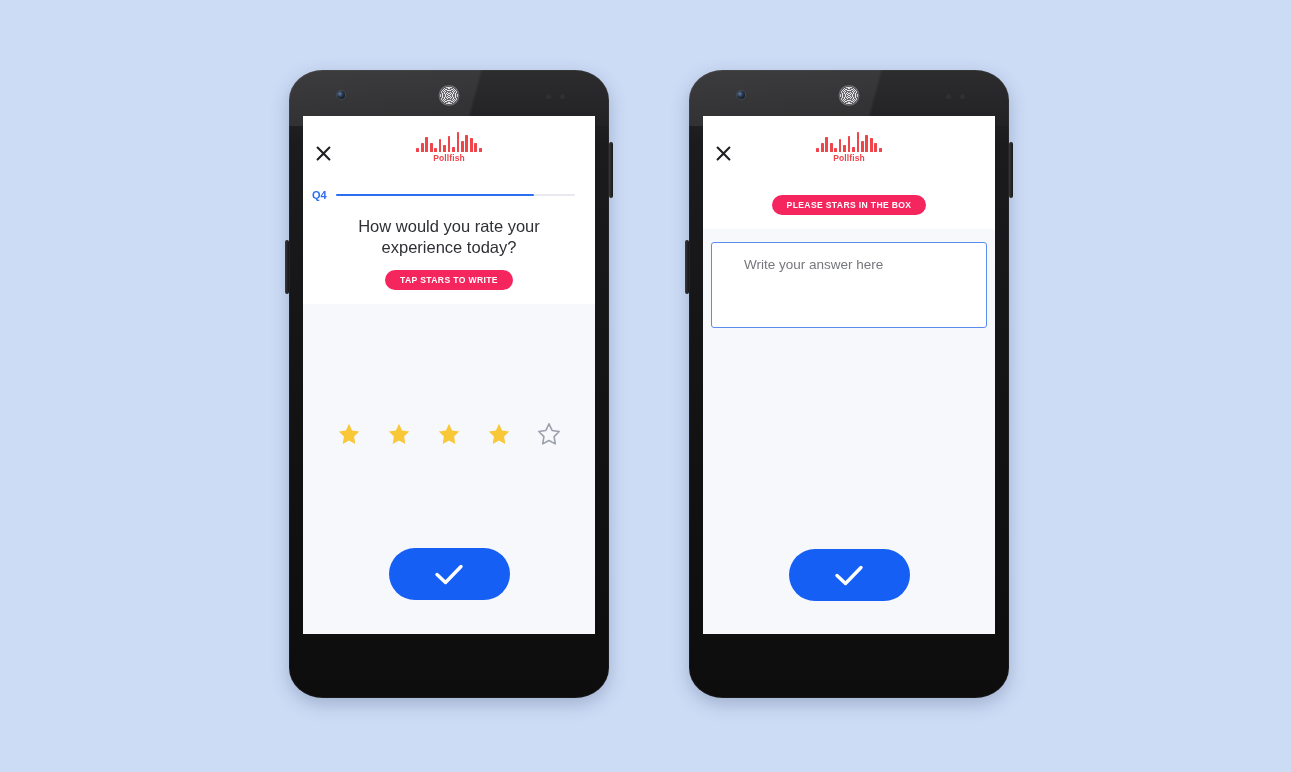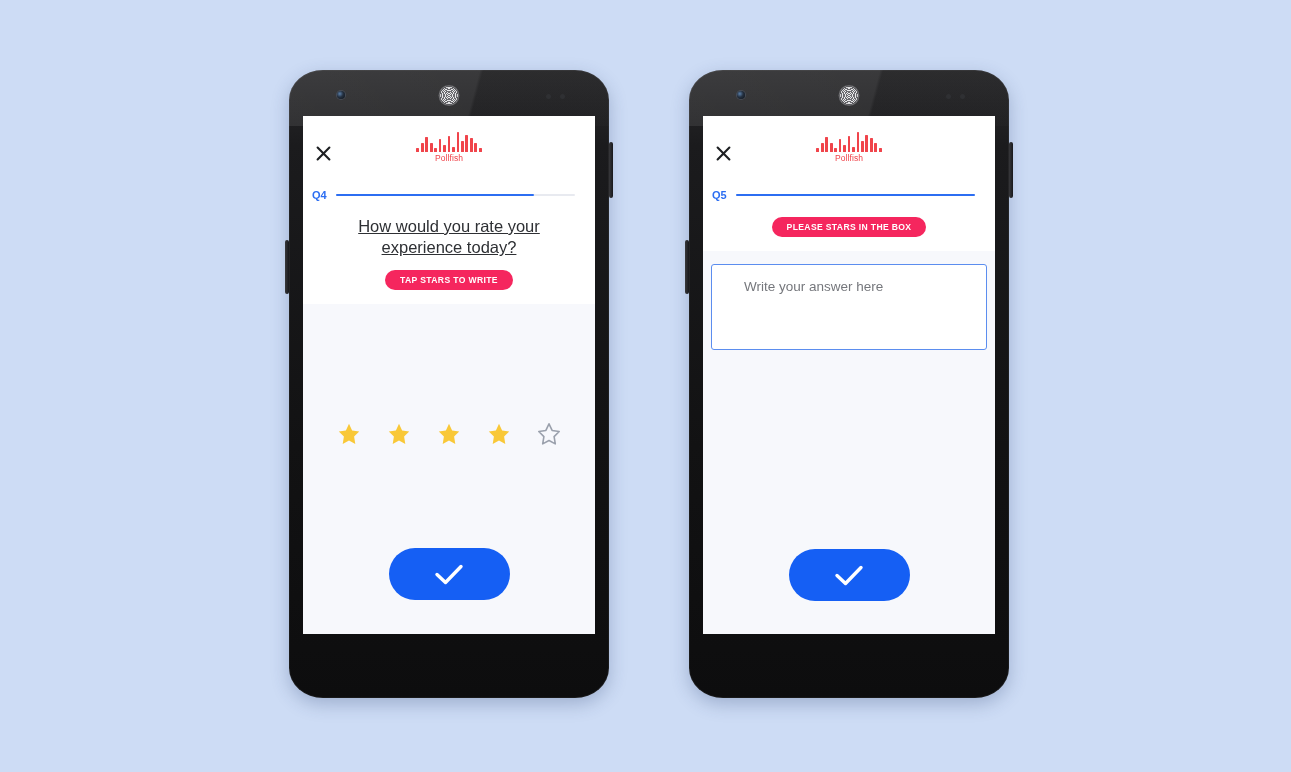--- a/index.html
+++ b/index.html
@@ -140,21 +140,21 @@
   }
   .brand-mark i {
     display: block;
     width: 2.9px;
     background: #f0444b;
     border-radius: 0.6px;
   }
   .brand-name {
     margin-top: 1px;
     font-size: 8.5px;
-    font-weight: normal;
+    font-weight: bold;
     color: #f0444b;
     letter-spacing: 0.1px;
   }
 
   
   .progress-row {
     position: relative;
     background: #ffffff;
     height: 22px;
     flex: 0 0 auto;
@@ -190,21 +190,20 @@
     padding: 10px 14px 14px;
     text-align: center;
     flex: 0 0 auto;
   }
   .question-text {
     font-size: 16.5px;
     line-height: 1.28;
     color: #2e3034;
     margin: 0 0 11px 0;
     font-weight: normal;
-    text-decoration: underline;
   }
   .hint-badge {
     display: inline-block;
     background: #f5265e;
     color: #ffffff;
     font-size: 8.6px;
     font-weight: bold;
     letter-spacing: 0.35px;
     padding: 5.5px 15px 5px;
     border-radius: 12px;
@@ -399,26 +398,20 @@
               <i style="height:11px"></i>
               <i style="height:17px"></i>
             <i style="height:14px"></i>
               <i style="height:9px"></i>
               <i style="height:4px"></i>
           </div>
           <div class="brand-name">Pollfish</div>
         </div>
       </div>
 
-      <div class="progress-row">
-        <span class="q-label">Q5</span>
-        <div class="progress-track">
-          <div class="progress-fill" id="p2-fill" style="width: 100%;"></div>
-        </div>
-      </div>
 
       <div class="question-block">
         <span class="hint-badge">PLEASE STARS IN THE BOX</span>
       </div>
 
       <div class="survey-body">
         <div class="answer-wrap">
           <textarea class="answer-box" placeholder="Write your answer here" style=""></textarea>
         </div>
 

